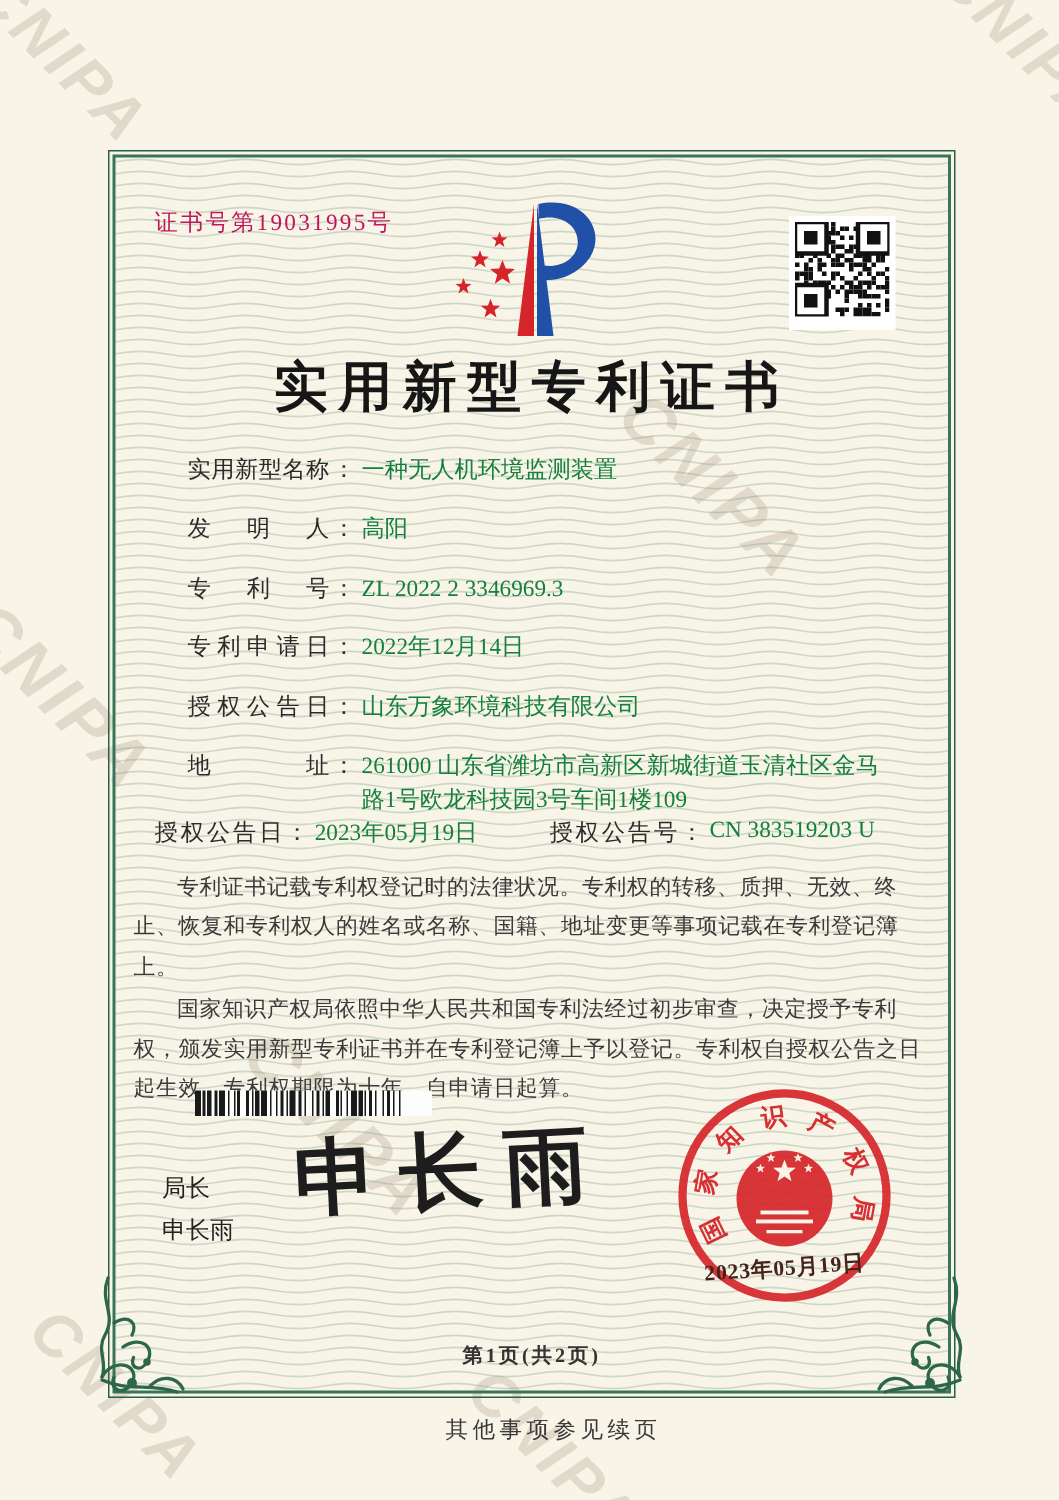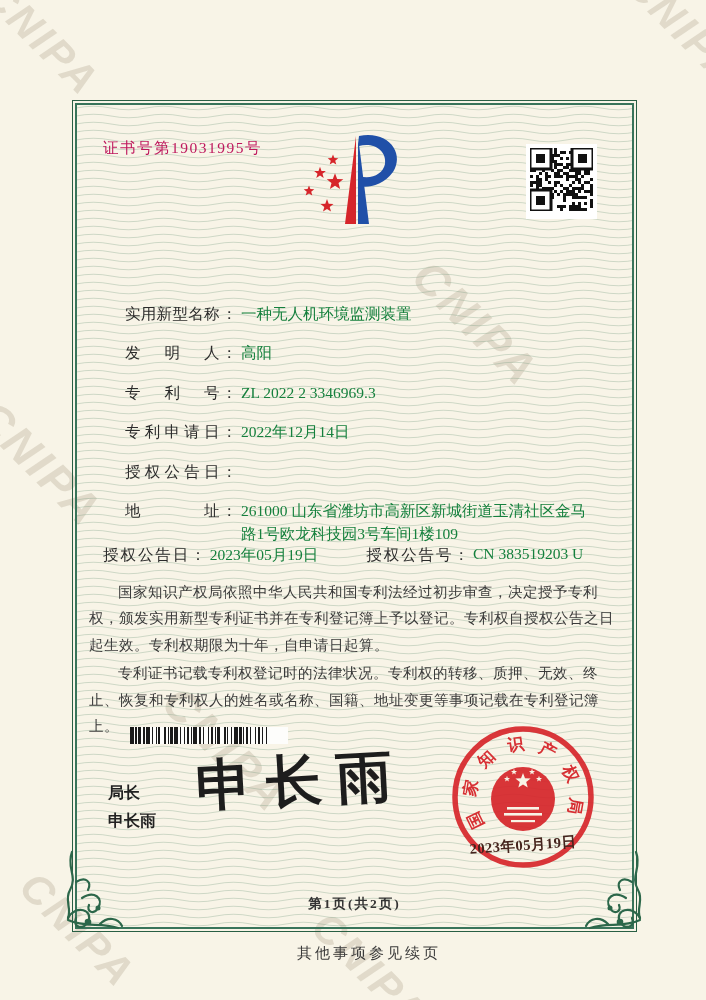--- a/index.html
+++ b/index.html
@@ -84,21 +84,21 @@
     letter-spacing:0.5px;
   }
   .paras p { text-indent:2em; margin-bottom:2px; }
 
   .barcode {
     position:absolute; left:130px; top:727px; width:158px; height:17px;
     display:flex; align-items:stretch; background:#fdfdfb;
   }
   .barcode .bar { flex:none; height:100%; }
 
-  .sig-labels { position:absolute; left:108px; top:779px; font-size:16px; font-weight:bold;
+  .sig-labels { position:absolute; left:108px; top:779px; font-size:16px; font-weight:normal;
     font-family:"Liberation Sans","DejaVu Sans",sans-serif; color:#222; line-height:1.75; }
   .sig-script {
     position:absolute; left:196px; top:744px;
     font-size:56px; font-weight:600; letter-spacing:14px; color:#1d1d1d;
     transform:rotate(-3deg);
     font-family:"Liberation Serif","DejaVu Serif",serif;
   }
 
   .seal { position:absolute; left:449px; top:723px; width:148px; height:148px; z-index:6; }
 
@@ -313,20 +313,21 @@
           <rect x="54" y="60" width="3" height="3" fill="#111"></rect>
           <rect x="0" y="0" width="21" height="21" fill="none" stroke="#111" stroke-width="3"></rect>
           <rect x="6" y="6" width="9" height="9" fill="#111"></rect>
           <rect x="42" y="0" width="21" height="21" fill="none" stroke="#111" stroke-width="3"></rect>
           <rect x="48" y="6" width="9" height="9" fill="#111"></rect>
           <rect x="0" y="42" width="21" height="21" fill="none" stroke="#111" stroke-width="3"></rect>
           <rect x="6" y="48" width="9" height="9" fill="#111"></rect>
         </svg>
     </div>
 
+    <div class="title">实用新型专利证书</div>
 
     <div class="fields">
       <div class="field-row">
         <span class="field-label">实用新型名称</span>
           <span class="field-colon">：</span>
         <span class="field-value">一种无人机环境监测装置</span>
       </div>
       <div class="field-row">
         <span class="field-label">发明人</span>
           <span class="field-colon">：</span>
@@ -338,20 +339,21 @@
         <span class="field-value">ZL 2022 2 3346969.3</span>
       </div>
       <div class="field-row">
         <span class="field-label">专利申请日</span>
           <span class="field-colon">：</span>
         <span class="field-value">2022年12月14日</span>
       </div>
       <div class="field-row">
         <span class="field-label">授权公告日</span>
           <span class="field-colon">：</span>
+        <span class="field-value">山东万象环境科技有限公司</span>
       </div>
       <div class="field-row">
         <span class="field-label">地址</span>
           <span class="field-colon">：</span>
         <span class="field-value addr">261000 山东省潍坊市高新区新城街道玉清社区金马路1号欧龙科技园3号车间1楼109</span>
       </div>
     </div>
 
     <div class="grant-row">
       <div class="grant-pair">
@@ -360,22 +362,22 @@
         <span class="field-value">2023年05月19日</span>
       </div>
       <div class="grant-pair second">
         <span class="field-label" style="width:5.5em">授权公告号</span>
           <span class="field-colon">：</span>
         <span class="field-value">CN 383519203 U</span>
       </div>
     </div>
 
     <div class="paras">
+      <p>专利证书记载专利权登记时的法律状况。专利权的转移、质押、无效、终止、恢复和专利权人的姓名或名称、国籍、地址变更等事项记载在专利登记簿上。</p>
       <p>国家知识产权局依照中华人民共和国专利法经过初步审查，决定授予专利权，颁发实用新型专利证书并在专利登记簿上予以登记。专利权自授权公告之日起生效。专利权期限为十年，自申请日起算。</p>
-      <p>专利证书记载专利权登记时的法律状况。专利权的转移、质押、无效、终止、恢复和专利权人的姓名或名称、国籍、地址变更等事项记载在专利登记簿上。</p>
     </div>
 
     <div class="barcode" id="barcode">
         <div class="bar" style="width: 4.05px; background: rgb(26, 26, 26);"></div>
         <div class="bar" style="width: 1.35px; background: transparent;"></div>
         <div class="bar" style="width: 1.35px; background: rgb(26, 26, 26);"></div>
         <div class="bar" style="width: 1.35px; background: transparent;"></div>
         <div class="bar" style="width: 2.7px; background: rgb(26, 26, 26);"></div>
         <div class="bar" style="width: 2.7px; background: transparent;"></div>
         <div class="bar" style="width: 1.35px; background: rgb(26, 26, 26);"></div>

